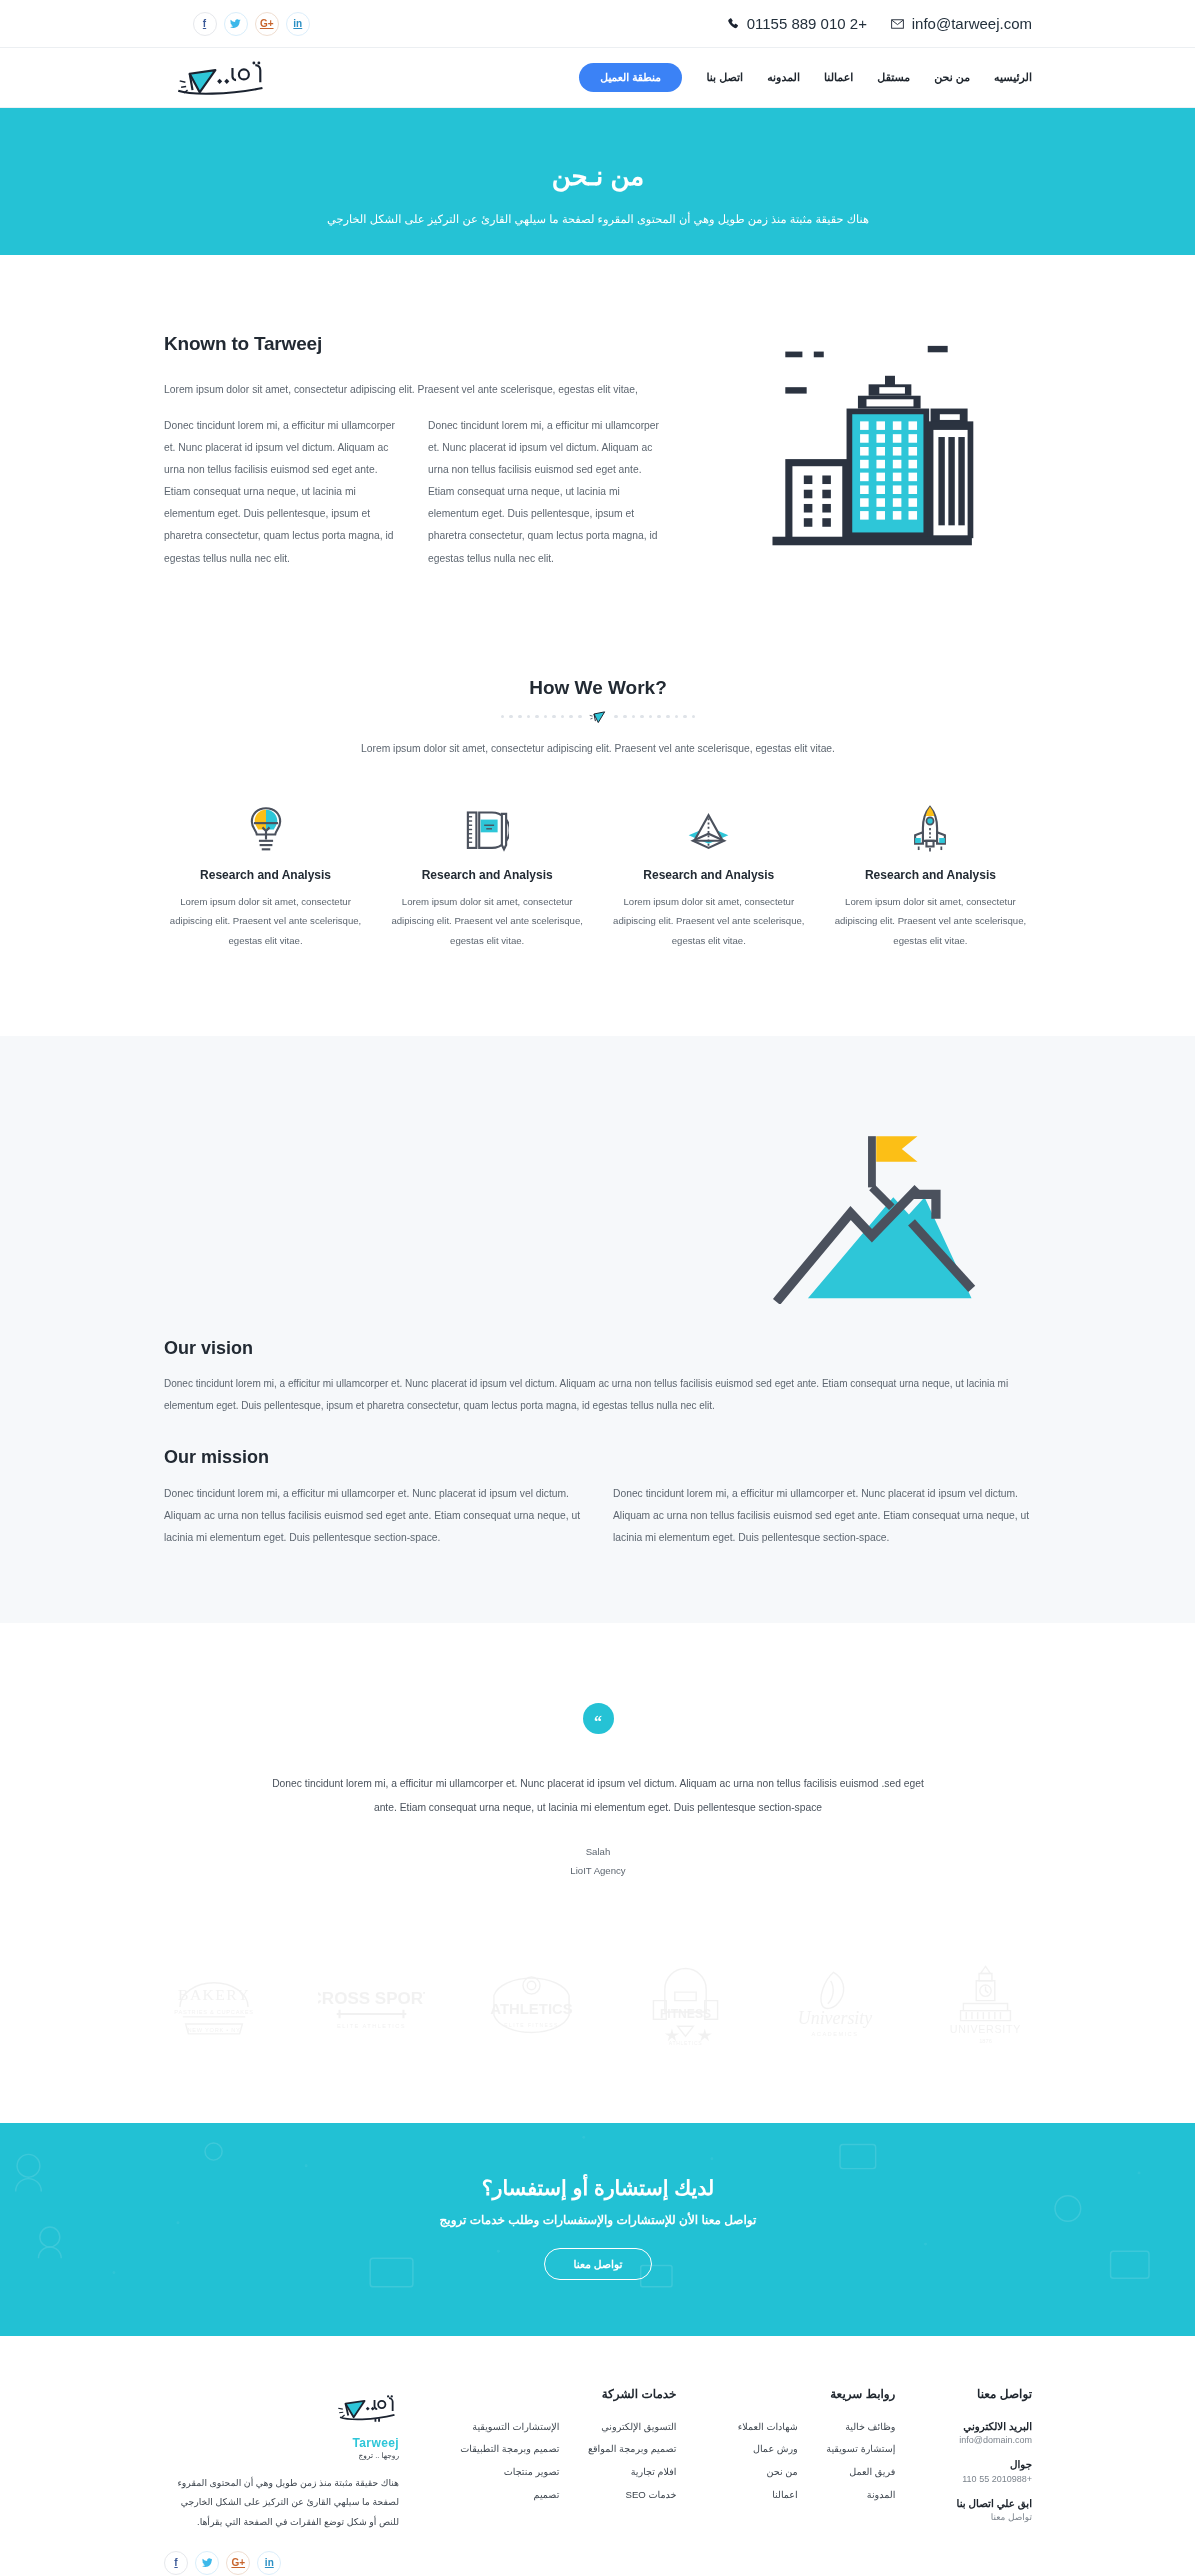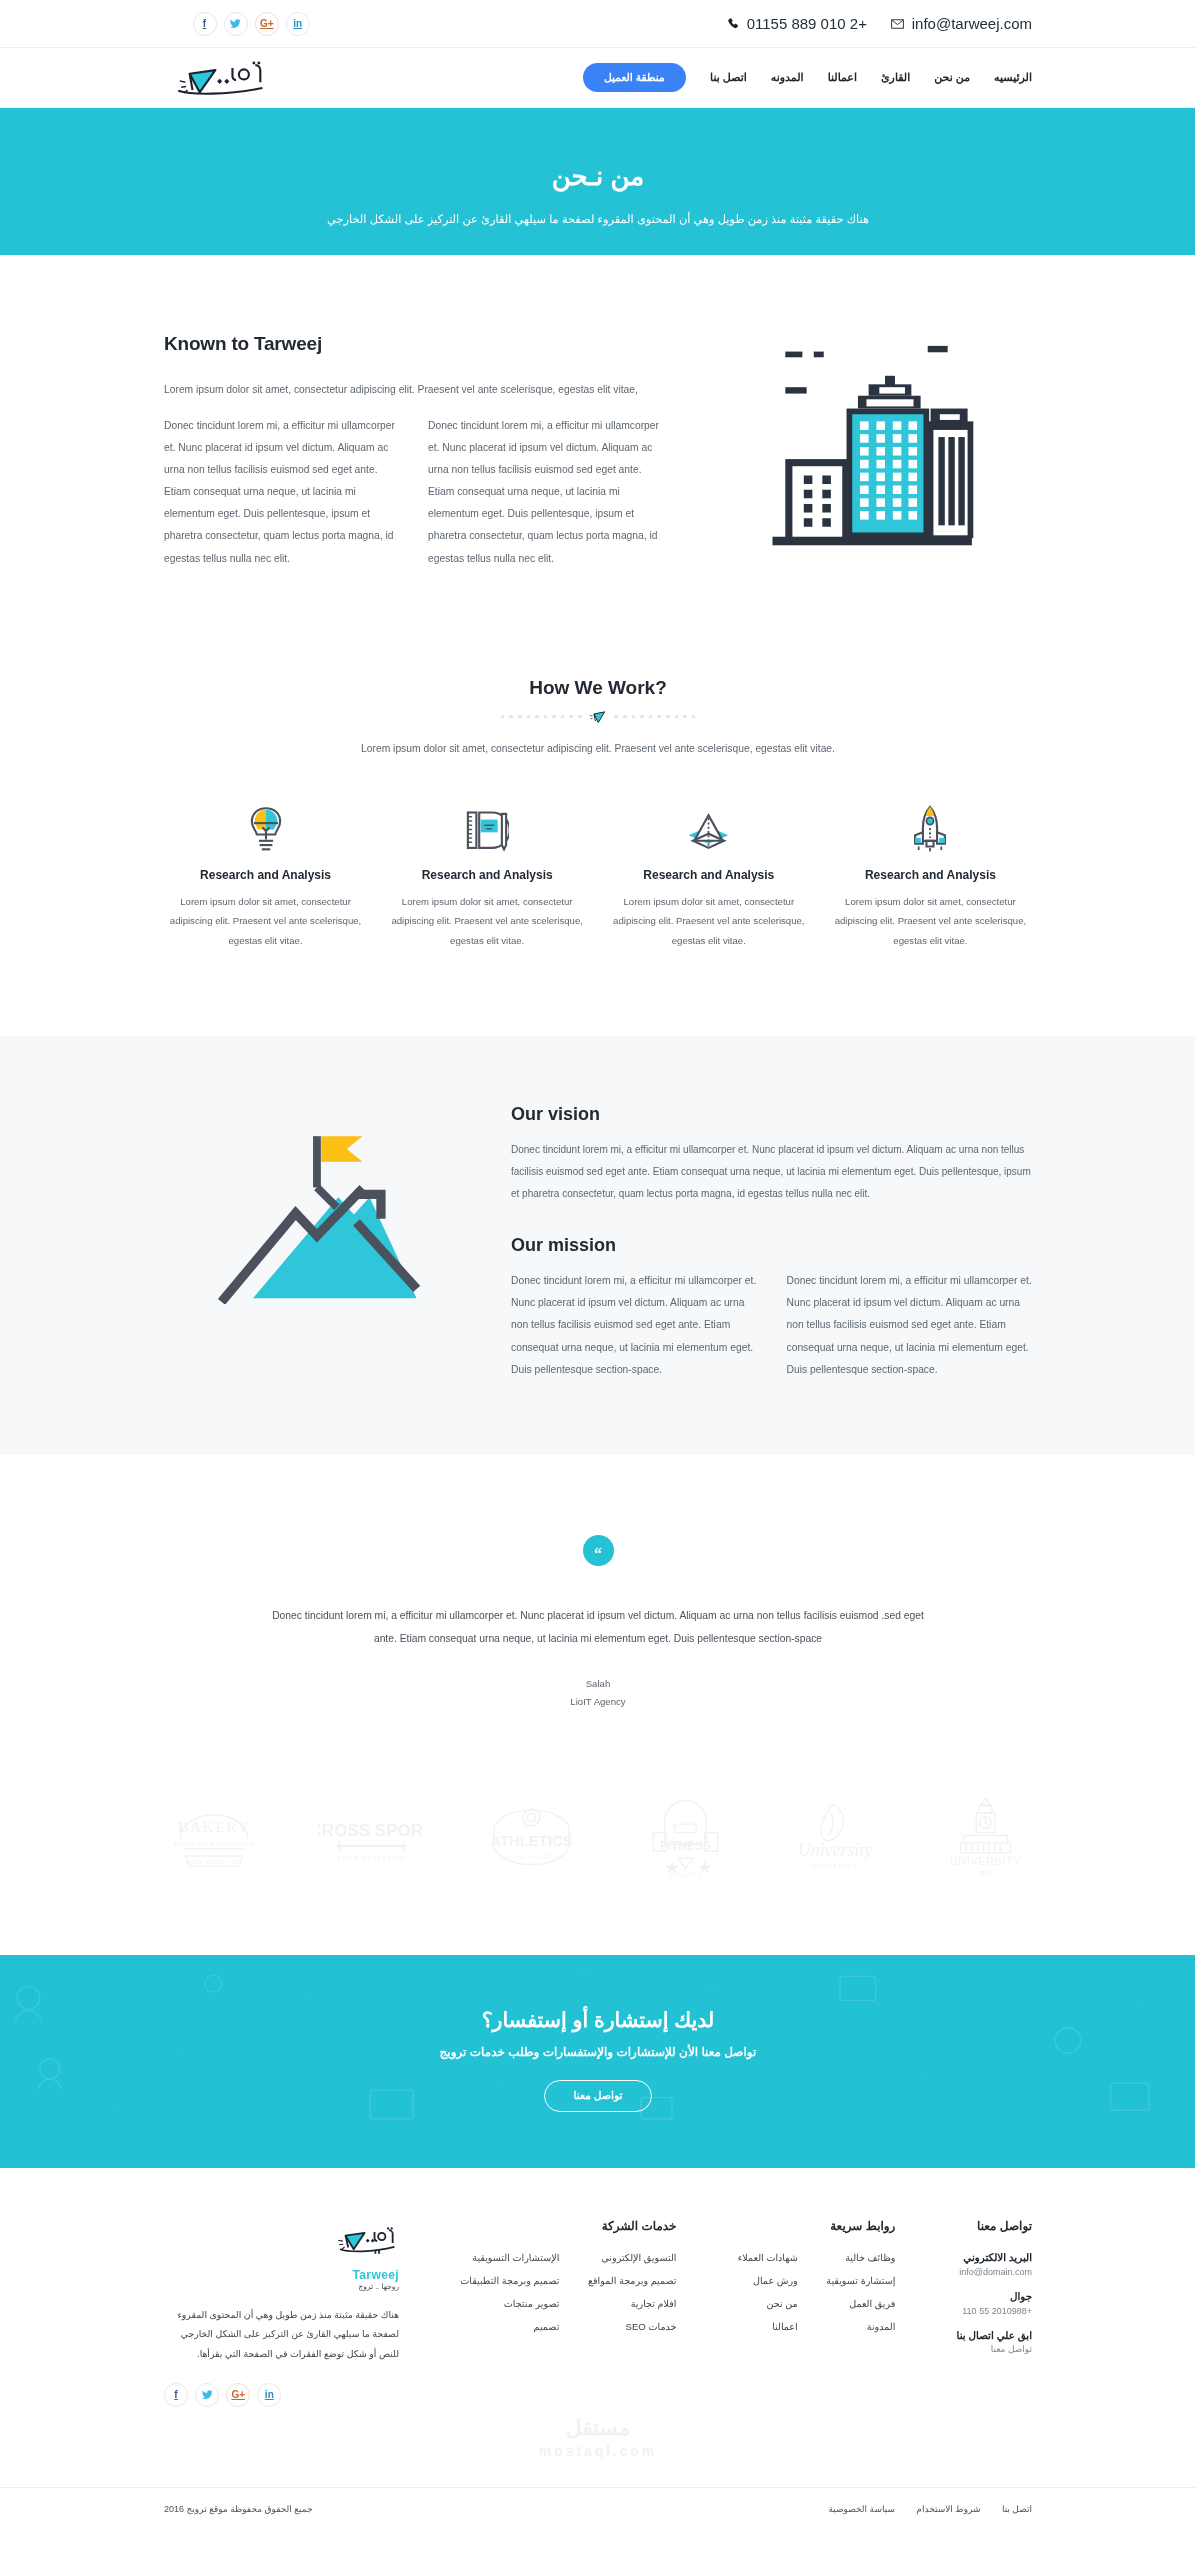--- a/index.html
+++ b/index.html
@@ -69,21 +69,21 @@
   .dots i{width:3.6px;height:3.6px;border-radius:50%;background:#dfe3e8;display:block;}
   .how>.wrap>p.sub{font-size:10.3px;color:#5d6670;margin-bottom:44px;}
   .cards{display:flex;gap:18.5px;}
   .card{flex:1;text-align:center;}
   .card .ico{height:57px;display:flex;align-items:flex-end;justify-content:center;margin-bottom:13px;}
   .card h3{font-size:12px;font-weight:700;color:#222a33;margin-bottom:10px;}
   .card p{font-size:9.6px;color:#5d6670;line-height:2.05;}
 
   
   .vision{background:#f6f8fa;padding:68px 0 74px;}
-  .vision .wrap{display:flex;gap:34px;align-items:flex-start;}
+  .vision .wrap{display:flex;gap:34px;align-items:flex-end;flex-direction:column;}
   .vision-img{width:313px;flex:none;display:flex;justify-content:center;padding-top:8.5px;}
   .vision-body{flex:1;}
   .vision-body h2{font-size:18px;font-weight:700;color:#222a33;margin-bottom:14.2px;}
   .vision-body h2.mission{margin-top:30px;}
   .vision-body p.full{font-size:10px;color:#5d6670;line-height:2.2;}
 
   
   .testi{padding:80px 0 85px;text-align:center;}
   .quote-badge{
     width:31px;height:31px;border-radius:50%;background:#25c2d5;color:#fff;
@@ -202,21 +202,21 @@
               <path d="M31 40 24 41"></path>
               <path d="M33 45 28 49"></path>
             </g>
           <rect x="76" y="30" width="5" height="5" fill="#1b2330" transform="rotate(45 78 32)"></rect>
           <rect x="86" y="30" width="5" height="5" fill="#1b2330" transform="rotate(45 88 32)"></rect>
         </svg>
       </a>
       <div class="navlinks">
         <a href="#">الرئيسيه</a>
         <a href="#">من نحن</a>
-        <a href="#">القارئ</a>
+        <a href="#">مستقل</a>
         <a href="#">اعمالنا</a>
         <a href="#">المدونه</a>
         <a href="#">اتصل بنا</a>
         <button class="client-btn">منطقة العميل</button>
       </div>
     </div>
   </div>
 
   <section class="hero">
     <div class="wrap">

